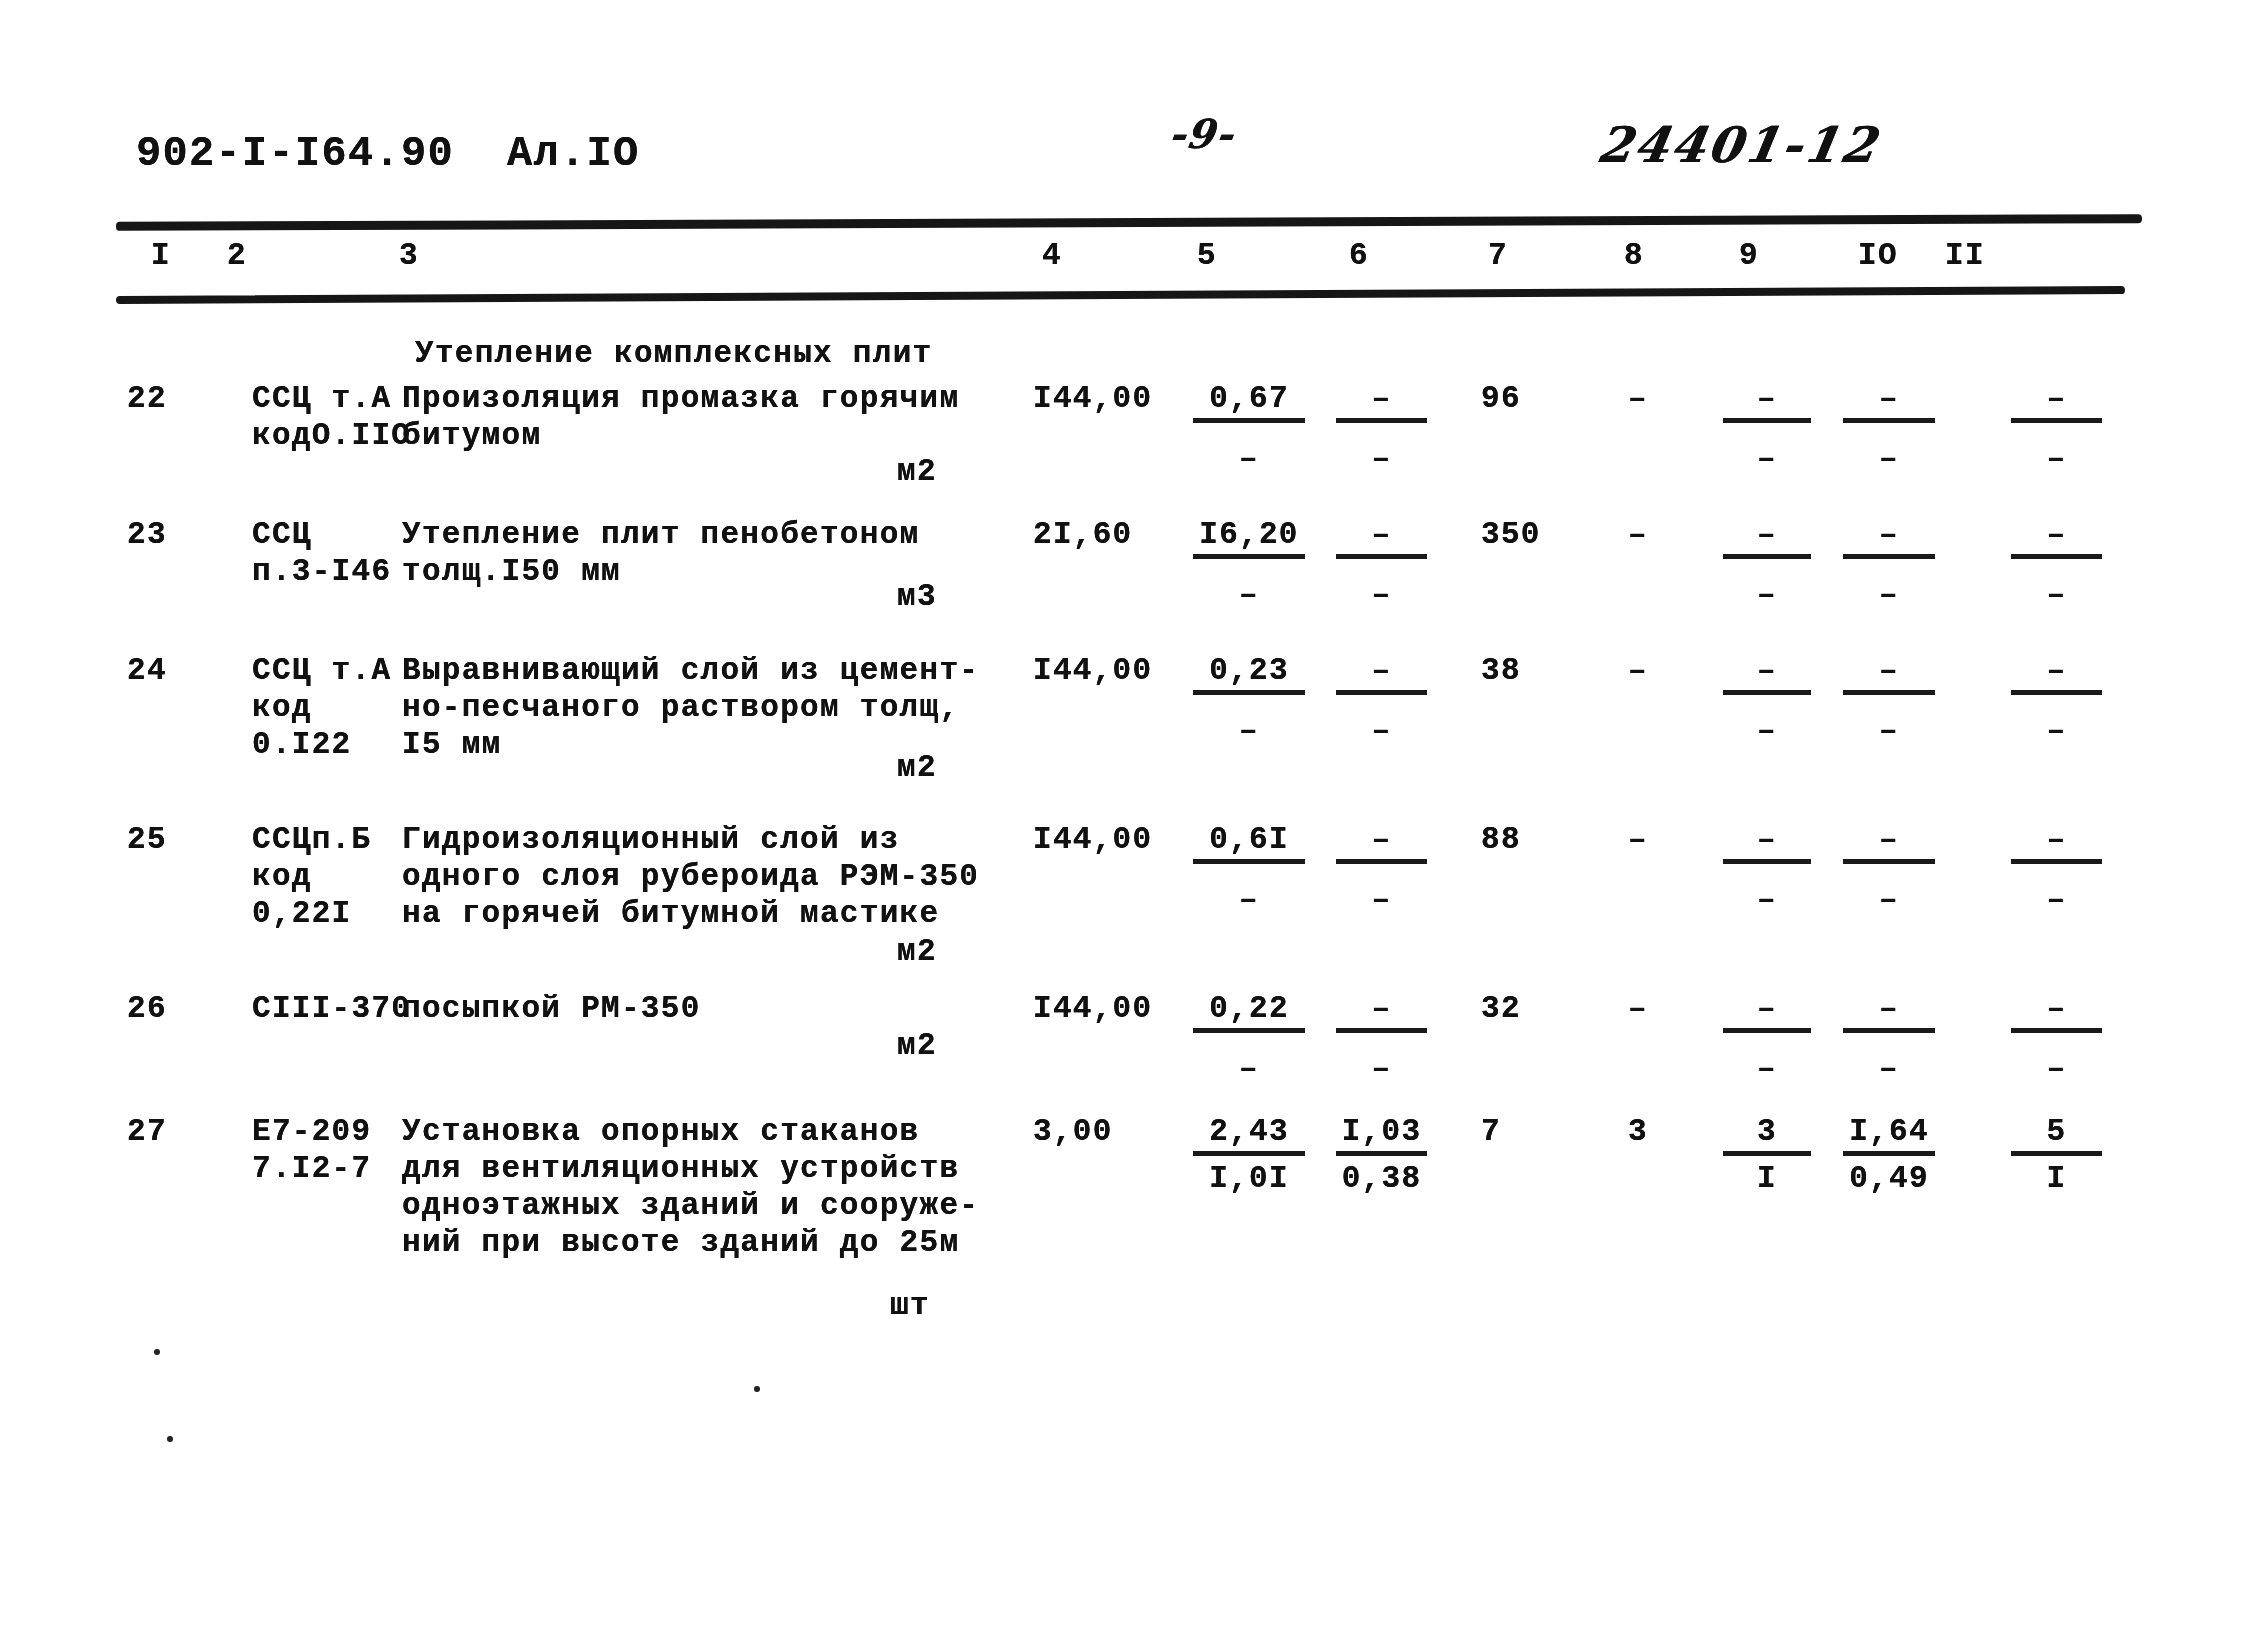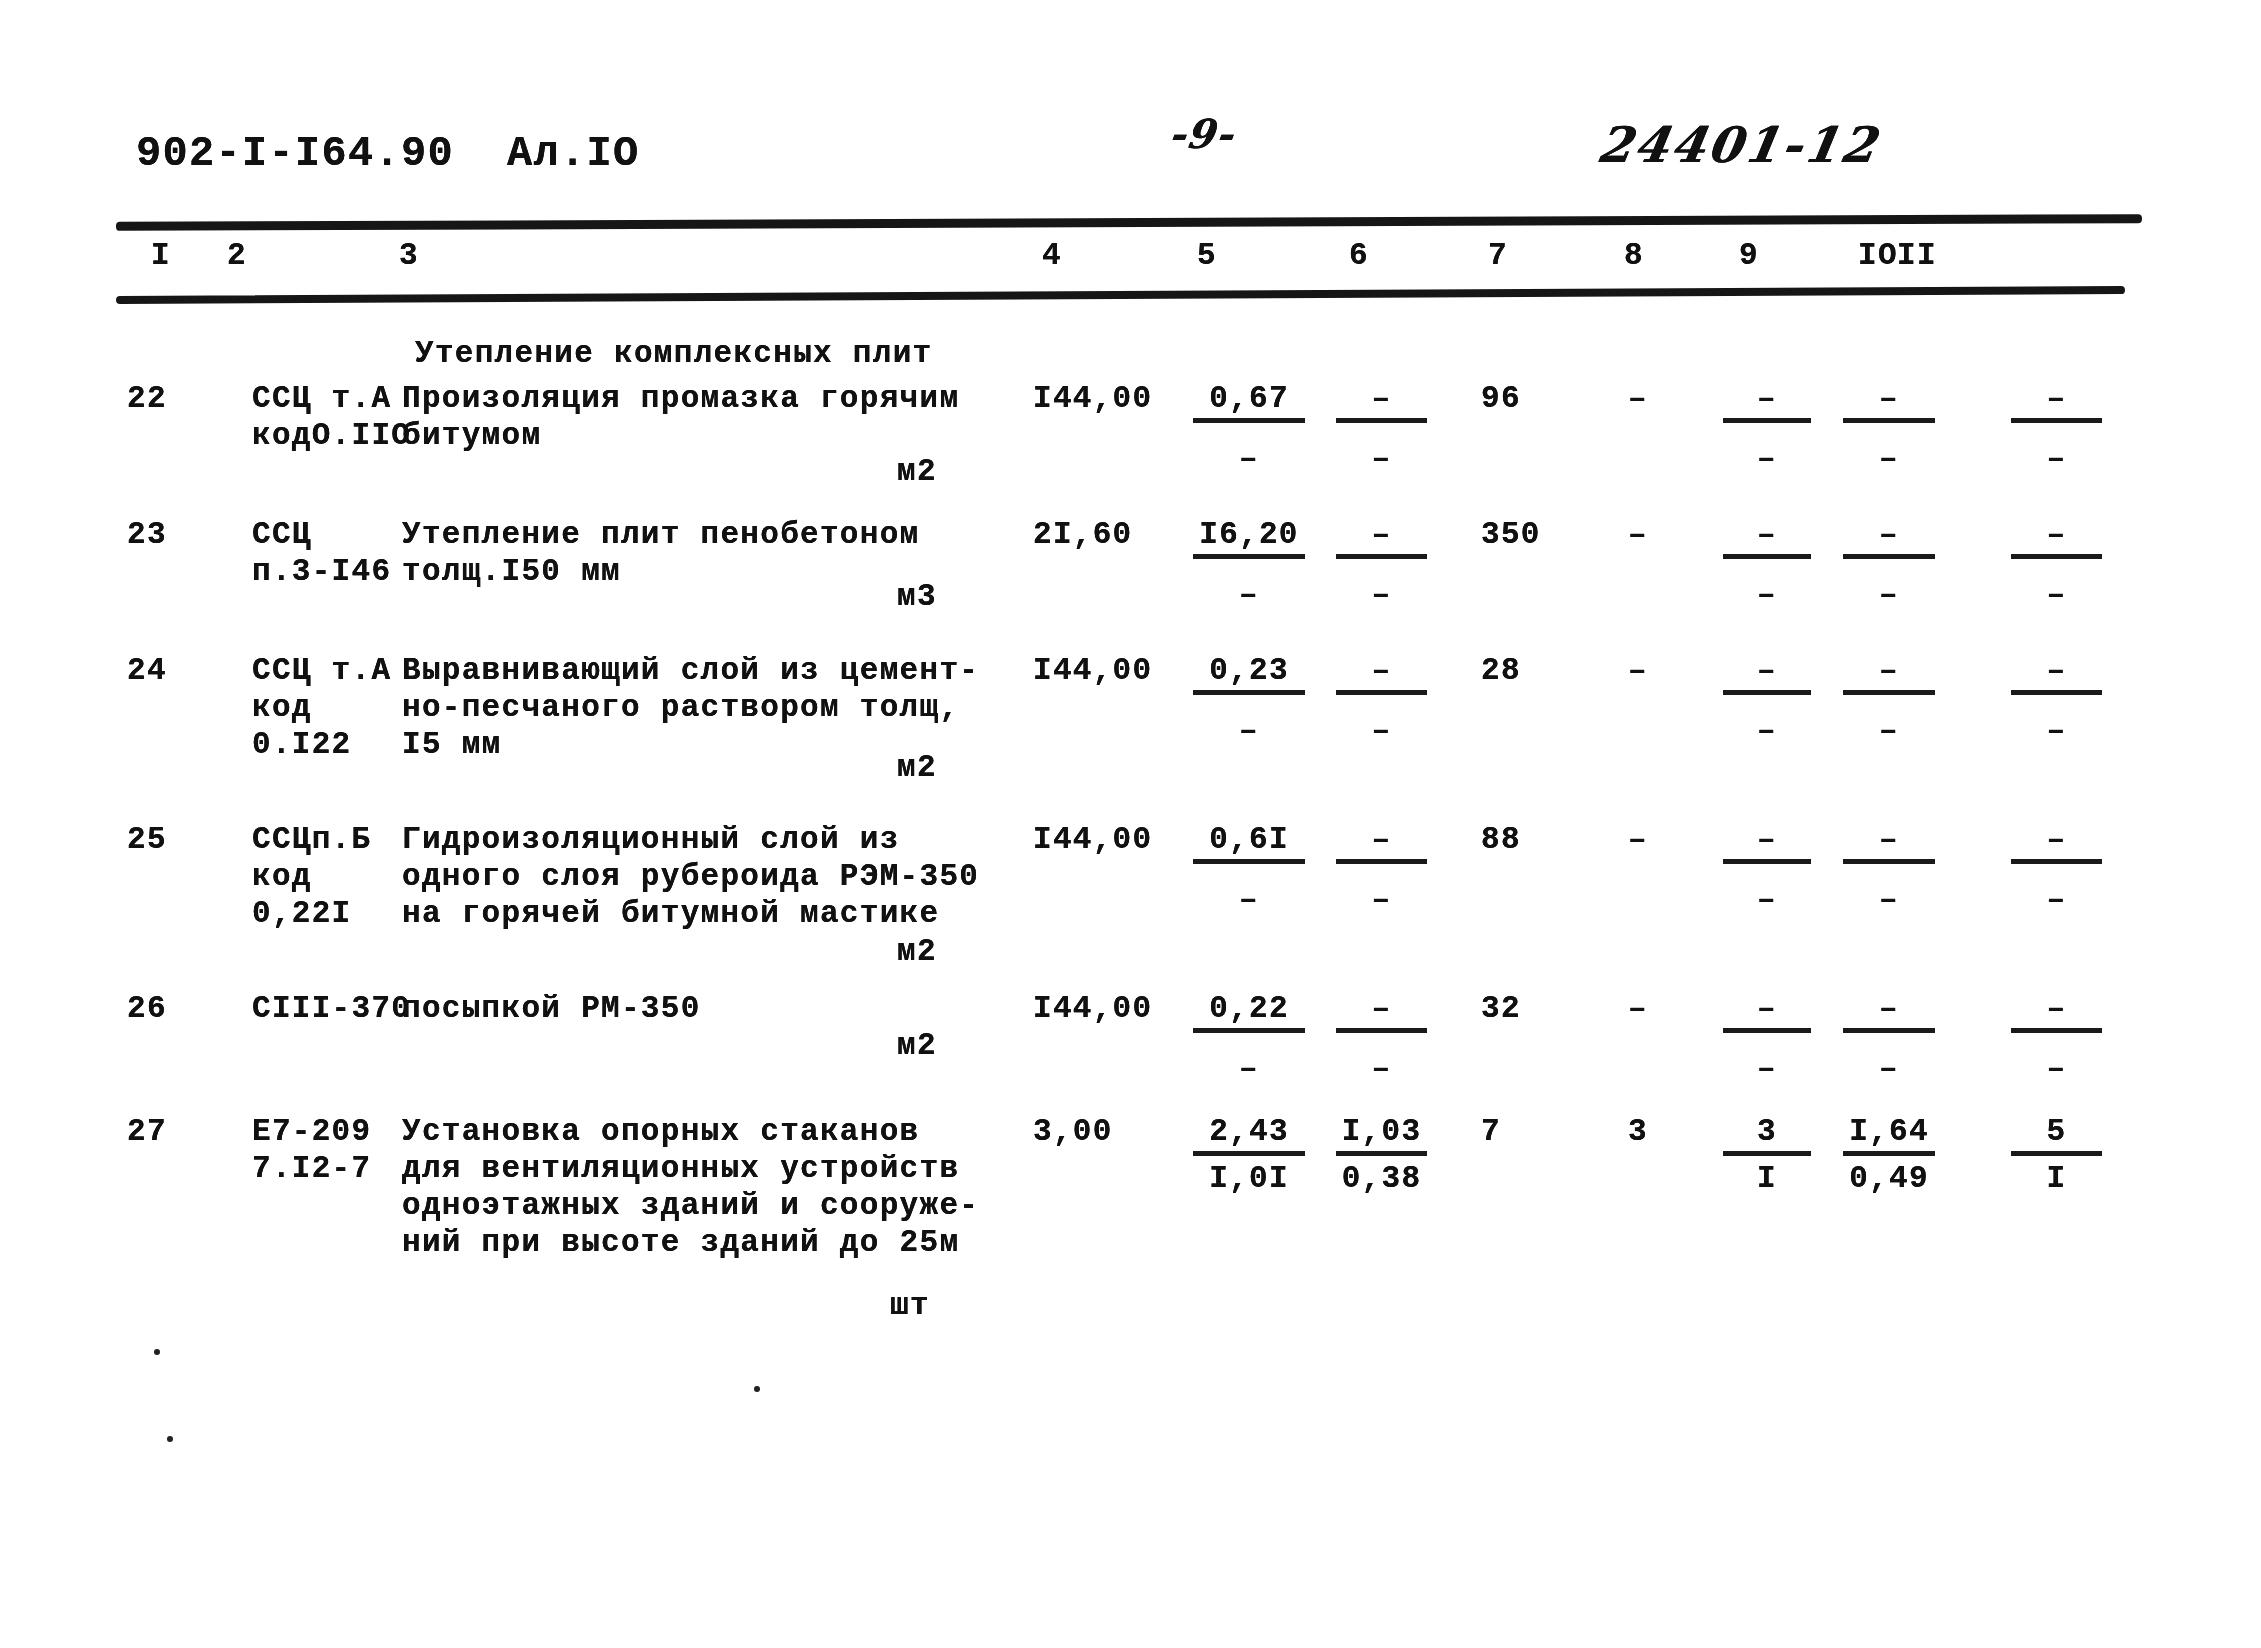--- a/index.html
+++ b/index.html
@@ -16,21 +16,21 @@
     font-family:"DejaVu Serif","Liberation Serif",serif;transform:skewX(-10deg);}
   .doc-code{position:absolute;left:1602px;top:116px;font-size:49px;font-style:italic;
     font-family:"DejaVu Serif","Liberation Serif",serif;transform:skewX(-12deg);letter-spacing:2.6px;}
   
   .rule{position:absolute;background:#161616;}
   .rule1{left:116px;top:218px;width:2026px;height:9px;transform:rotate(-0.22deg);border-radius:3.9px;}
   .rule2{left:116px;top:291px;width:2009px;height:7.8px;transform:rotate(-0.28deg);border-radius:3.9px;}
   
   .colheads span{position:absolute;top:238px;font-size:31px;}
   .h1{left:151px}.h2{left:227px}.h3{left:399px}.h4{left:1042px}.h5{left:1197px}.h6{left:1349px}
-  .h7{left:1488px}.h8{left:1624px}.h9{left:1739px}.h10{left:1858px}.h11{left:1897px}
+  .h7{left:1488px}.h8{left:1624px}.h9{left:1739px}.h10{left:1858px}.h11{left:1945px}
   .section-heading{position:absolute;left:415px;top:336px;}
   
   .row{position:absolute;left:0;width:2261px;line-height:37px;}
   .cell{position:absolute;top:0;}
   .c1{left:127px}.c2{left:252px}.c3{left:402px}.c4{left:1033px}
   .c5{left:1193px;width:112px}.c6{left:1336px;width:91px}
   .c7{left:1481px}.c8{left:1628px}
   .c9{left:1723px;width:88px}.c10{left:1843px;width:92px}.c11{left:2011px;width:91px}
   .frac .ft{display:block;text-align:center;border-bottom:5.8px solid #1a1a1a;padding-bottom:1px;min-height:37px;}
   .frac .fb{display:block;text-align:center;margin-top:17px;}
@@ -151,21 +151,21 @@
   <div class="unit ink" style="top:97px">м2</div>
   <div class="cell c4 ink">I44,00</div>
   <div class="cell c5 frac">
     <span class="ft ink">0,23</span>
     <span class="fb ink">–</span>
   </div>
   <div class="cell c6 frac">
     <span class="ft ink">–</span>
     <span class="fb ink">–</span>
   </div>
-  <div class="cell c7 ink">28</div>
+  <div class="cell c7 ink">38</div>
   <div class="cell c8 ink">–</div>
   <div class="cell c9 frac">
     <span class="ft ink">–</span>
     <span class="fb ink">–</span>
   </div>
   <div class="cell c10 frac">
     <span class="ft ink">–</span>
     <span class="fb ink">–</span>
   </div>
   <div class="cell c11 frac">

